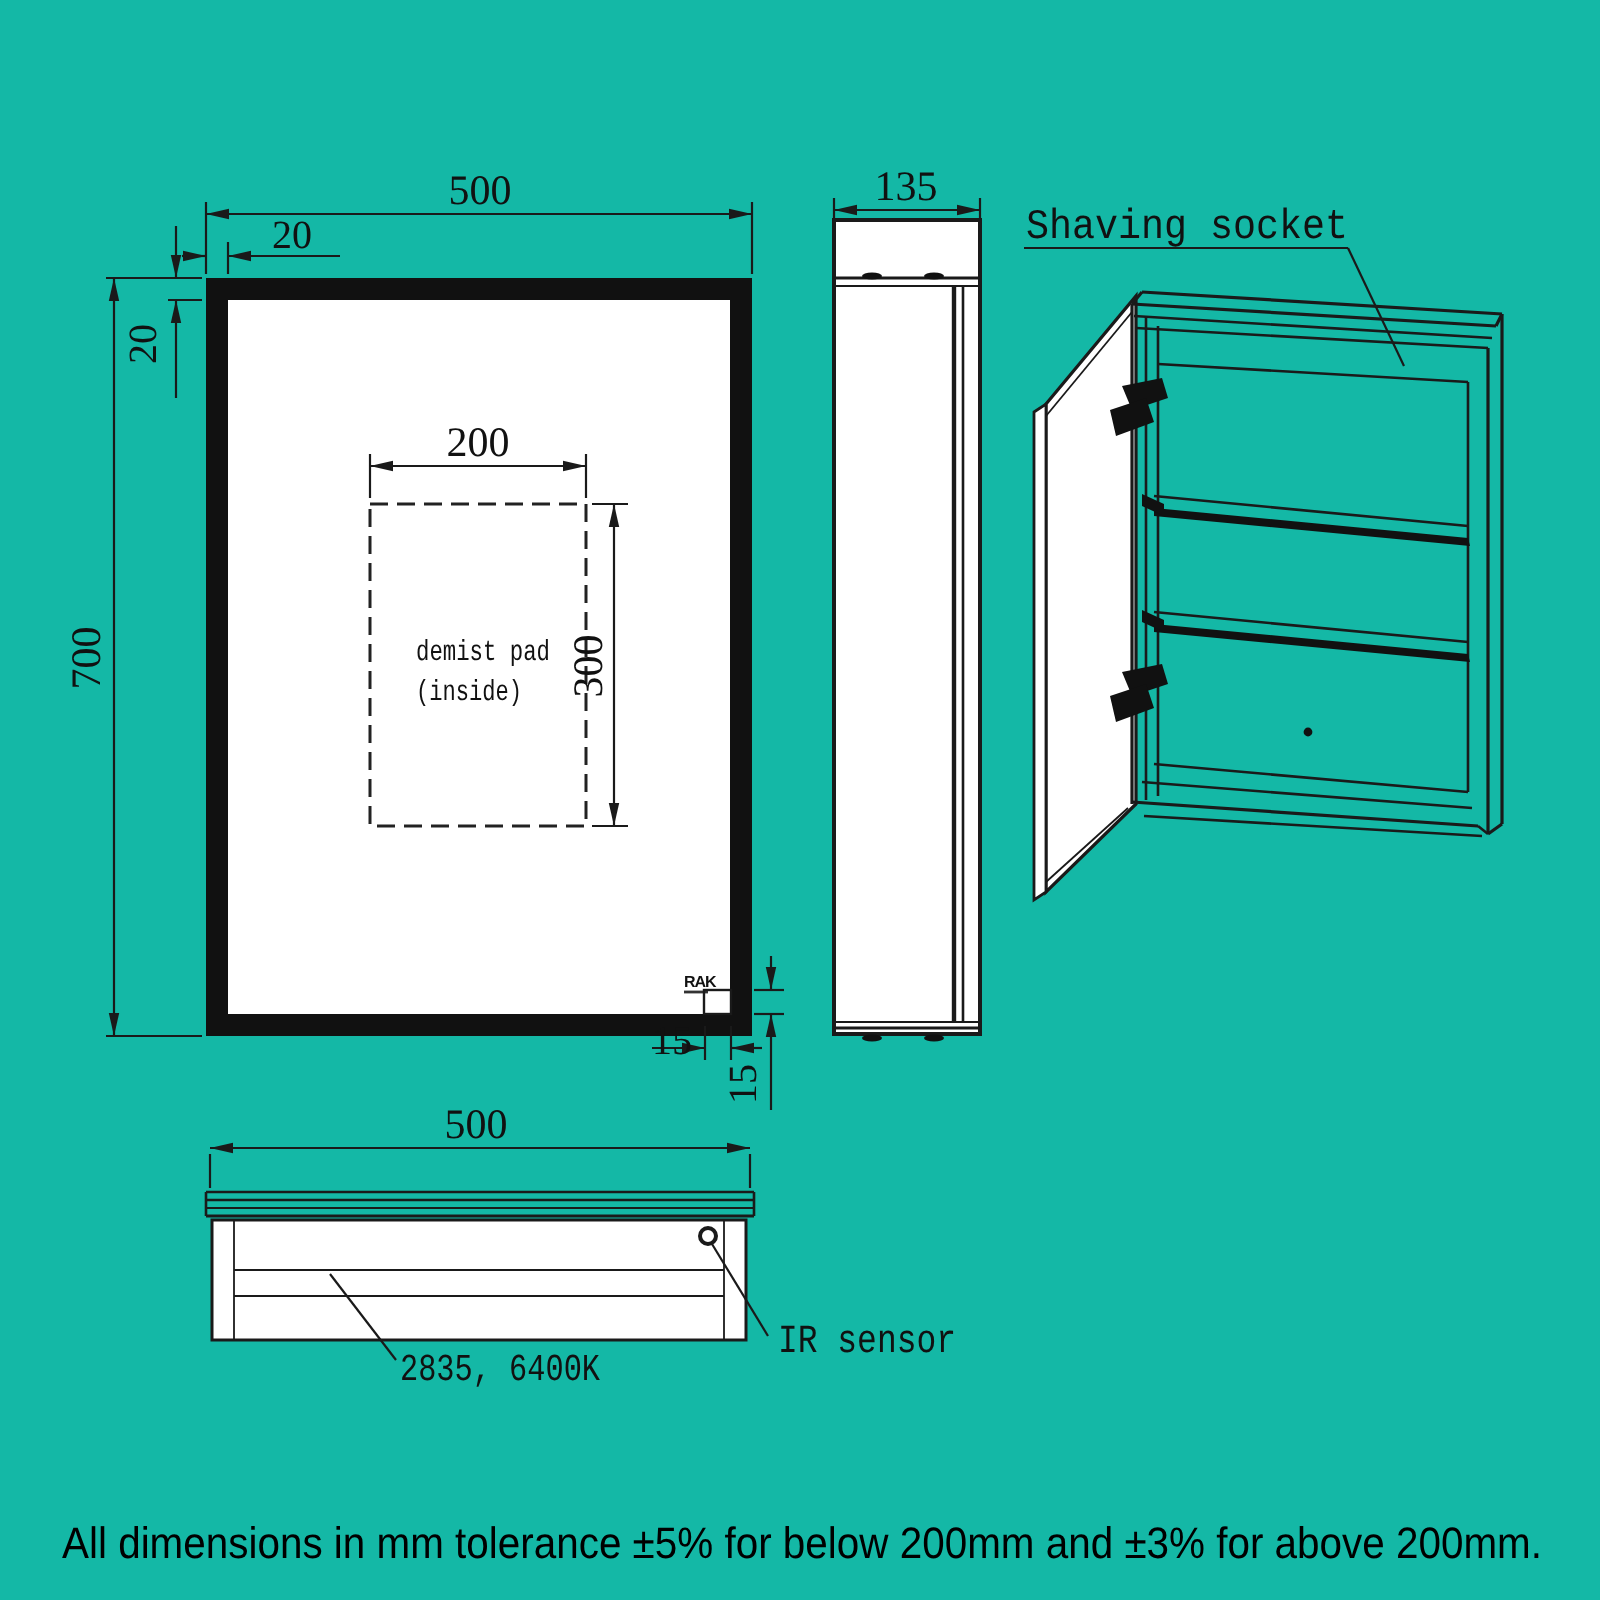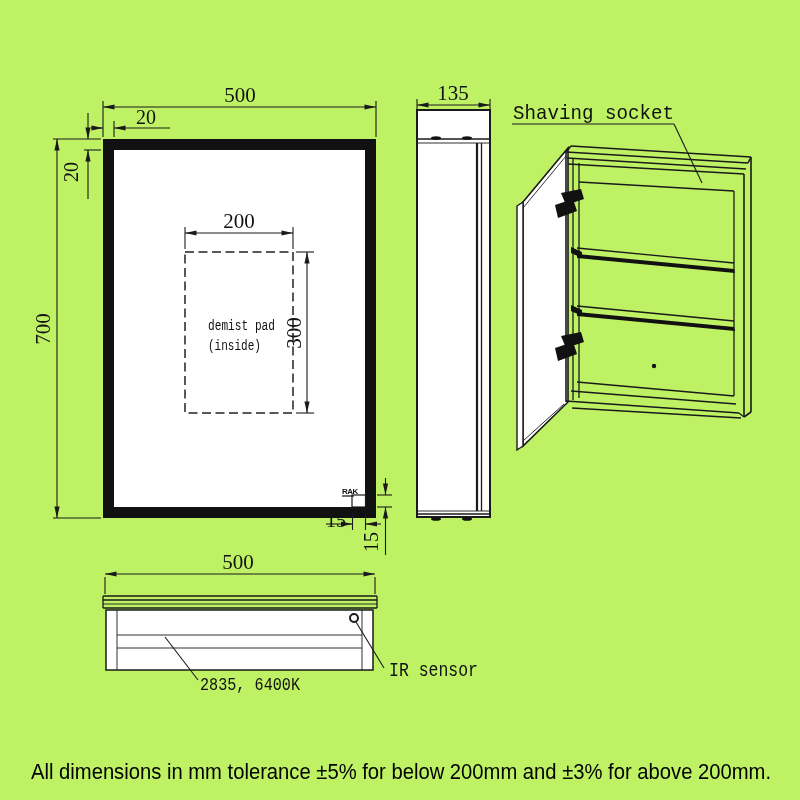--- a/index.html
+++ b/index.html
@@ -1,16 +1,16 @@
 <!DOCTYPE html>
 <html><head>
 <meta charset="utf-8">
 <style>
   html,body{margin:0;padding:0;background:#ffffff;}
-  .stage{position:relative;width:800px;height:800px;background:#bef264;overflow:hidden;text-align:center;}
+  .stage{position:relative;width:800px;height:800px;background:#14b8a6;overflow:hidden;text-align:center;}
   svg{display:block;}
   .ln{stroke:#1a1a1a;stroke-width:1.3;fill:none;}
   .thin{stroke-width:0.9;}
   .med{stroke-width:1.6;}
   .thick{stroke-width:2.2;}
   .dimln{stroke:#1a1a1a;stroke-width:1.1;fill:none;}
   .dim{font-family:"Liberation Serif",serif;font-size:21px;fill:#111;}
   .dim-sm{font-family:"Liberation Serif",serif;font-size:20px;fill:#111;}
   .cad{font-family:"Liberation Mono",monospace;fill:#111;}
   .note{font-family:"Liberation Sans",sans-serif;font-size:22px;fill:#000;}

